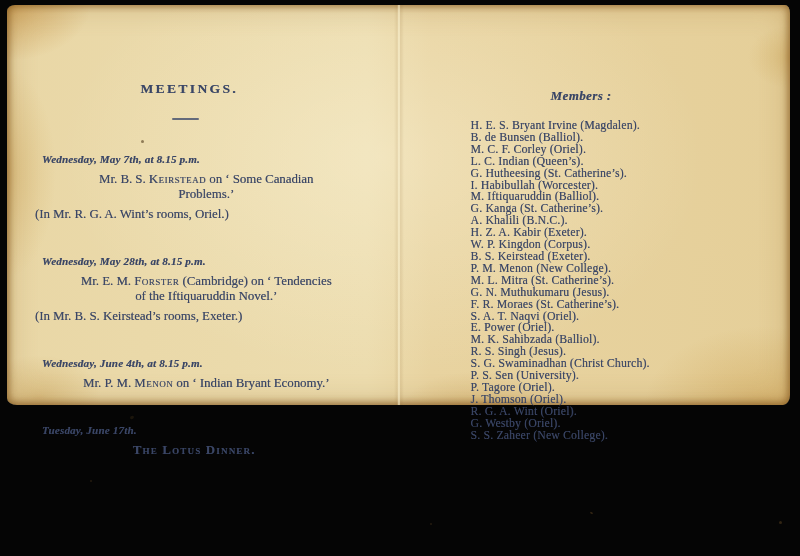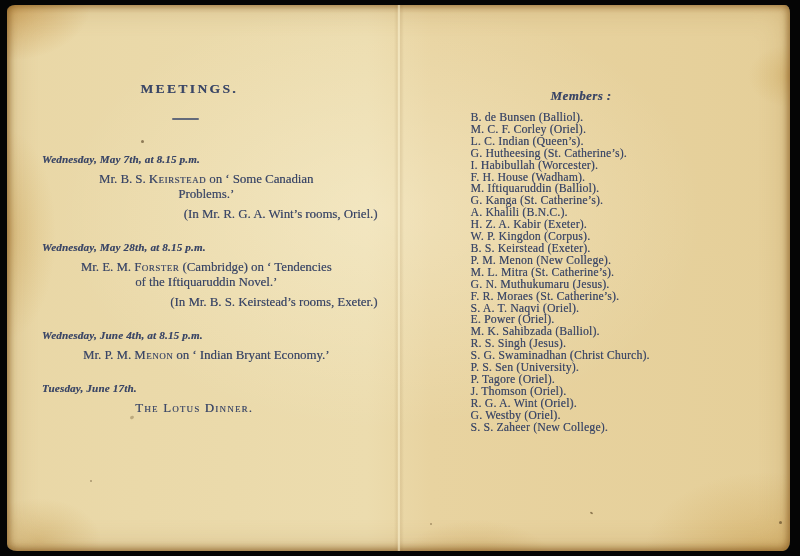--- a/index.html
+++ b/index.html
@@ -2,21 +2,21 @@
 <html><head>
 <meta charset="utf-8">
 <style>
   html, body { margin:0; padding:0; background:#000; }
   .stage {
     position:relative; width:800px; height:556px; overflow:hidden;
     background:#050505;
     font-family:"Liberation Serif", serif;
   }
   .paper {
-    position:absolute; left:7px; top:5px; width:783px; height:546px;
+    position:absolute; left:7px; top:5px; width:783px; height:400px;
     background:
       radial-gradient(120px 80px at 0% 0%, rgba(180,115,25,0.45), rgba(180,115,25,0) 70%),
       radial-gradient(70px 150px at 0% 42%, rgba(185,130,35,0.25), rgba(185,130,35,0) 70%),
       radial-gradient(170px 110px at 97% 100%, rgba(190,135,40,0.32), rgba(190,135,40,0) 72%),
       radial-gradient(110px 60px at 60% 102%, rgba(180,125,35,0.22), rgba(180,125,35,0) 70%),
       radial-gradient(60px 45px at 100% 13%, rgba(190,140,45,0.22), rgba(190,140,45,0) 70%),
       radial-gradient(90px 60px at 4% 98%, rgba(175,120,30,0.25), rgba(175,120,30,0) 70%),
       radial-gradient(430px 290px at 48% 38%, rgba(255,250,228,0.35), rgba(255,250,228,0) 75%),
       linear-gradient(90deg, #e9d7a6 0%, #ecdcae 46%, #e8d3a0 54%, #e5cf99 100%);
     border-radius: 8px 5px 7px 10px / 6px 8px 10px 7px;
@@ -45,36 +45,36 @@
     padding:83px 0 0 72px; box-sizing:border-box;
   }
   .meetings-heading {
     font-size:13.5px; font-weight:bold; letter-spacing:2.4px;
     text-align:center; margin:0 40px 0 0;
   }
   .heading-rule {
     width:27px; height:2px; background:#414d6d; opacity:0.8;
     margin:21px 0 0 137px; border-radius:1px;
   }
-  .meeting { margin-top:19px; }
+  .meeting { margin-top:33px; }
   .meeting.first { margin-top:33px; }
   .meeting-date {
     font-style:italic; font-weight:bold; font-size:11px;
     margin:0 0 0 7px; letter-spacing:0.2px;
   }
   .talk { text-align:center; font-size:12.8px; line-height:14.6px; margin:7px 6px 0 0; }
   .sc { font-variant:small-caps; letter-spacing:0.5px;text-align:right; }
-  .venue { text-align:right; font-size:12.8px; margin:6px 6px 0 0; }
+  .venue { text-align:left; font-size:12.8px; margin:6px 6px 0 0; }
   .dinner {
-    text-align:center; font-variant:small-caps; font-weight:normal;
+    text-align:center; font-variant:small-caps; font-weight:bold;
     letter-spacing:1.2px; font-size:12.8px; margin:7px 30px 0 0;
   }
   .members-heading {
     font-style:italic; font-weight:bold; font-size:13px;
-    letter-spacing:0.4px; margin:0 0 8px 80px;
+    letter-spacing:0.4px; margin:0 0 16px 80px;
   }
   .members-list { margin-top:7px; font-size:11.7px; line-height:11.9px; letter-spacing:0.2px; }
   .speck { position:absolute; background:rgba(80,58,28,0.6); border-radius:50%; }
   .sp1 { left:134px; top:135px; width:3px; height:3px; }
   .sp2 { left:583px; top:507px; width:3px; height:2px; transform:rotate(30deg); }
   .sp3 { left:772px; top:516px; width:3px; height:3px; }
   .sp4 { left:83px;  top:475px; width:2px; height:2px; opacity:0.7; }
   .sp5 { left:423px; top:518px; width:2px; height:2px; opacity:0.7; }
   .sp6 { left:123px; top:411px; width:4px; height:3px; opacity:0.5; transform:rotate(-20deg); }
 </style>
@@ -115,26 +115,26 @@
 
       <section class="meeting">
         <p class="meeting-date">Tuesday, June 17th.</p>
         <p class="dinner">The Lotus Dinner.</p>
       </section>
     </div>
 
     <div class="page-right ink">
       <h2 class="members-heading">Members :</h2>
       <div class="members-list">
+          <div class="member-line">H. E. S. Bryant Irvine (Magdalen).</div>
           <div class="member-line">B. de Bunsen (Balliol).</div>
           <div class="member-line">M. C. F. Corley (Oriel).</div>
           <div class="member-line">L. C. Indian (Queen’s).</div>
           <div class="member-line">G. Hutheesing (St. Catherine’s).</div>
           <div class="member-line">I. Habibullah (Worcester).</div>
-          <div class="member-line">F. H. House (Wadham).</div>
           <div class="member-line">M. Iftiquaruddin (Balliol).</div>
           <div class="member-line">G. Kanga (St. Catherine’s).</div>
           <div class="member-line">A. Khalili (B.N.C.).</div>
           <div class="member-line">H. Z. A. Kabir (Exeter).</div>
           <div class="member-line">W. P. Kingdon (Corpus).</div>
           <div class="member-line">B. S. Keirstead (Exeter).</div>
           <div class="member-line">P. M. Menon (New College).</div>
           <div class="member-line">M. L. Mitra (St. Catherine’s).</div>
           <div class="member-line">G. N. Muthukumaru (Jesus).</div>
           <div class="member-line">F. R. Moraes (St. Catherine’s).</div>

